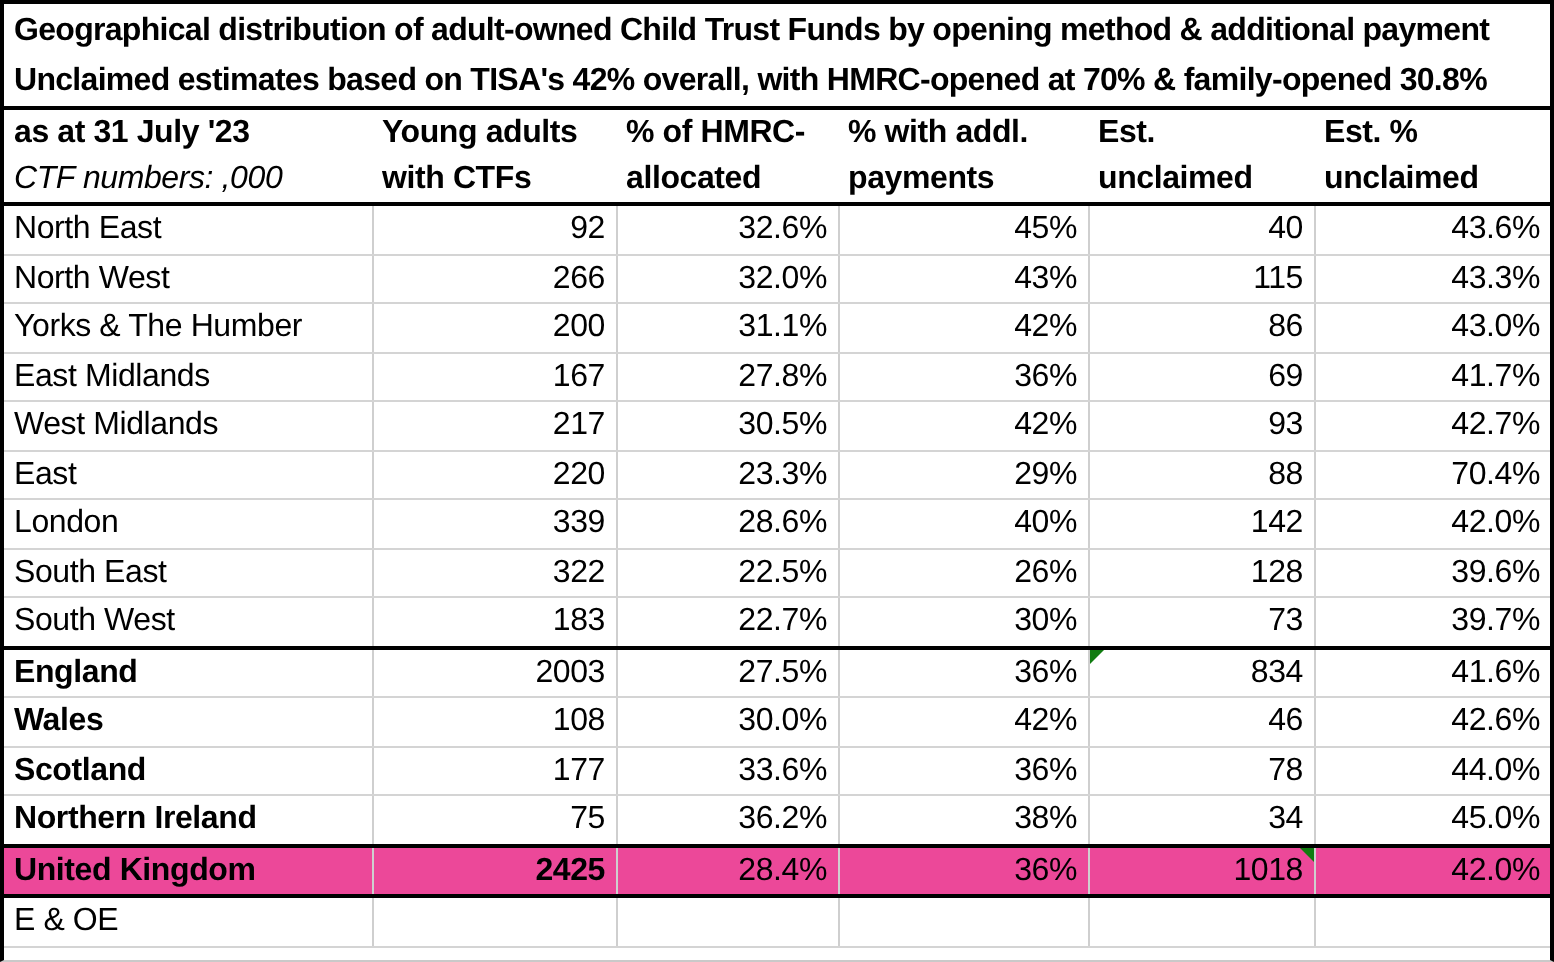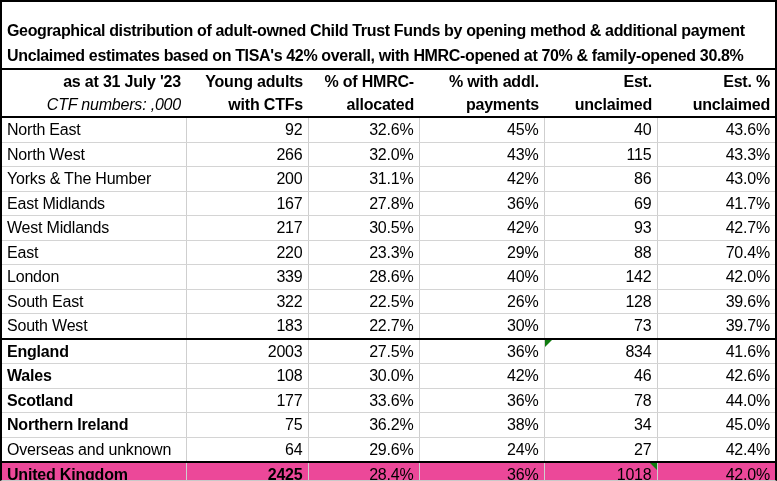--- a/index.html
+++ b/index.html
@@ -2,28 +2,28 @@
 <html><head>
 <meta charset="utf-8">
 <style>
   html,body{margin:0;padding:0;background:#fff;}
   .sheet{
     width:777px;height:481px;box-sizing:border-box;
     border:2px solid #000;border-bottom:1px solid #c9c9c9;
     background:#fff;color:#000;overflow:hidden;
     font-family:"Liberation Sans",sans-serif;
   }
-  .title-block{border-bottom:2px solid #000;padding-top:16px;}
+  .title-block{border-bottom:2px solid #000;padding-top:1px;}
   .title-line{
     font-weight:bold;font-size:16px;letter-spacing:-0.35px;
     line-height:25px;padding-left:5px;white-space:nowrap;
   }
   table{border-collapse:collapse;table-layout:fixed;width:100%;font-size:16px;}
   th{
-    text-align:right;font-weight:bold;padding:0 5px;height:23px;
+    text-align:left;font-weight:bold;padding:0 5px;height:23px;
     font-size:16px;letter-spacing:-0.2px;white-space:nowrap;overflow:hidden;
   }
   tr.h2 th{border-bottom:2px solid #000;}
   th.it{font-style:italic;font-weight:normal;}
   td{
     height:23.5px;padding:0 5px;line-height:23.5px;white-space:nowrap;overflow:hidden;
     border-right:1px solid #cfcfcf;border-bottom:1px solid #d4d4d4;
     letter-spacing:-0.2px;
   }
   td:last-child{border-right:none;}
@@ -171,28 +171,20 @@
           <td class="c-num">44.0%</td>
         </tr>
         <tr>
           <td class="c-name b">Northern Ireland</td>
           <td class="c-num">75</td>
           <td class="c-num">36.2%</td>
           <td class="c-num">38%</td>
           <td class="c-num">34</td>
           <td class="c-num">45.0%</td>
         </tr>
-        <tr>
-          <td class="c-name">Overseas and unknown</td>
-          <td class="c-num">64</td>
-          <td class="c-num">29.6%</td>
-          <td class="c-num">24%</td>
-          <td class="c-num">27</td>
-          <td class="c-num">42.4%</td>
-        </tr>
         <tr class="total">
           <td class="c-name b">United Kingdom</td>
           <td class="c-num b">2425</td>
           <td class="c-num">28.4%</td>
           <td class="c-num">36%</td>
           <td class="c-num">1018<span class="flag tr"></span></td>
           <td class="c-num">42.0%</td>
         </tr>
         <tr>
           <td class="c-name">E &amp; OE</td>

